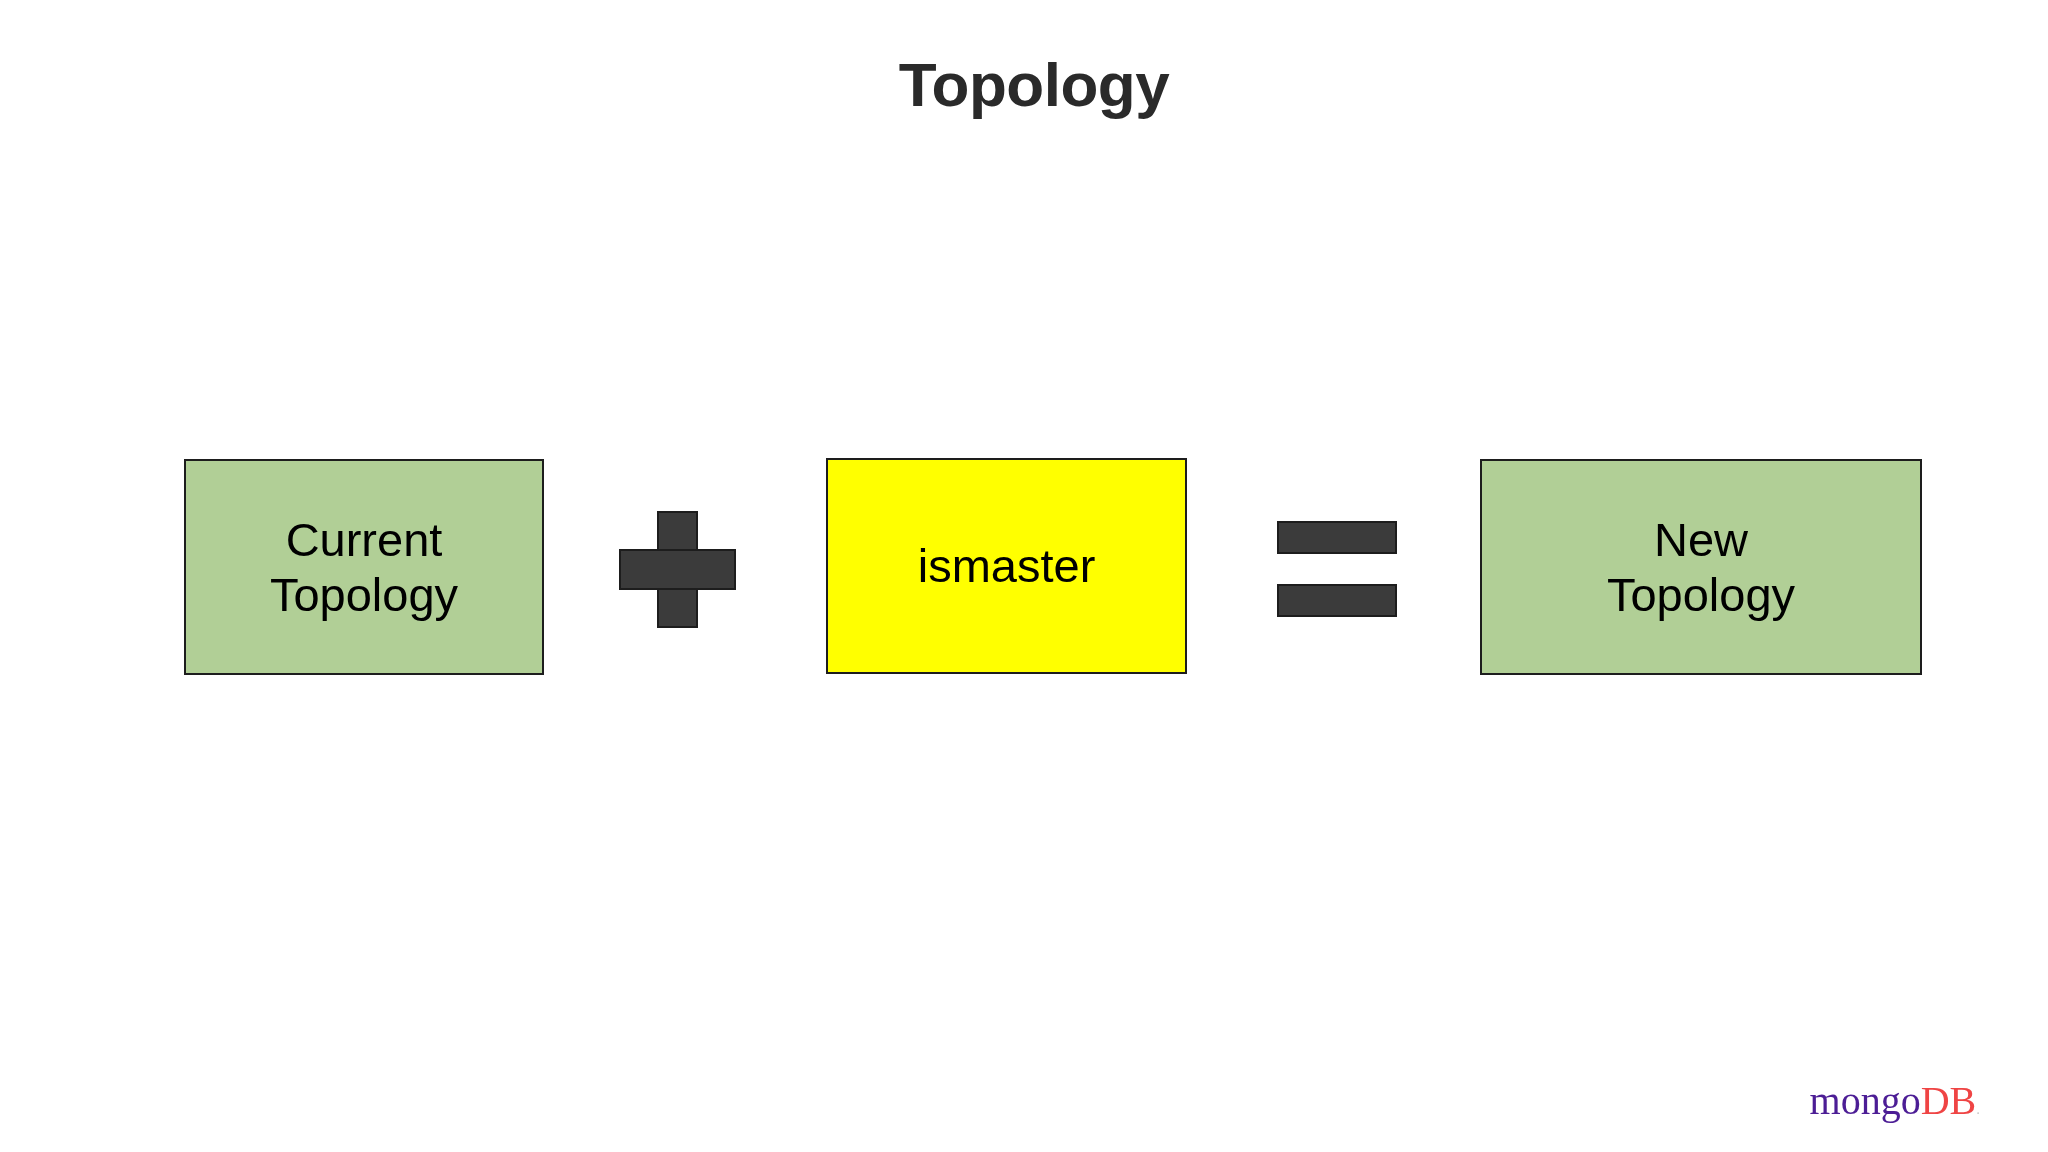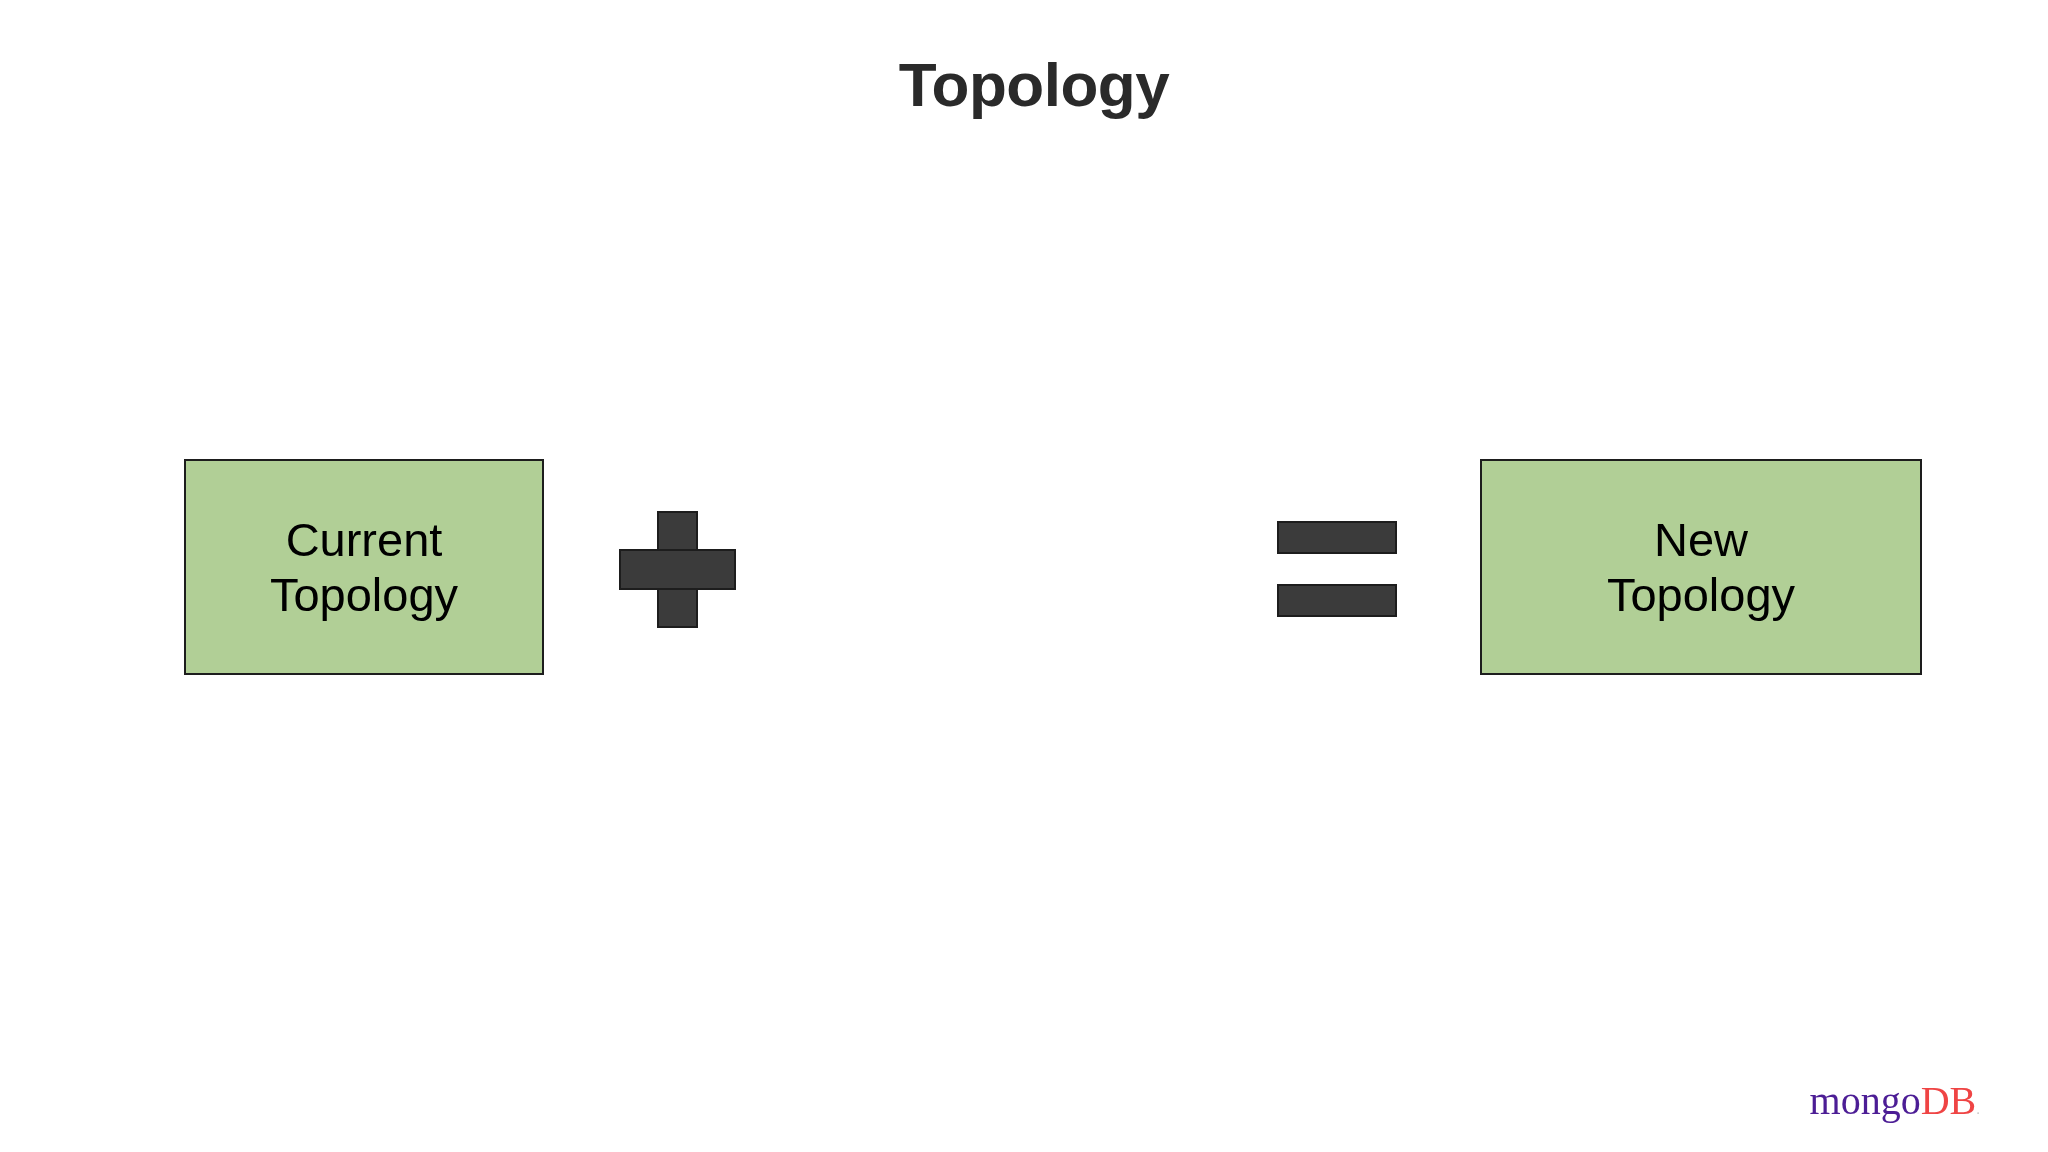--- a/index.html
+++ b/index.html
@@ -181,20 +181,23 @@
     <span class="box-label">Current
 Topology</span>
   </div>
 
   <div id="operator-plus">
     <span class="bar bar-v"></span>
     <span class="bar bar-h"></span>
     <span class="joint"></span>
   </div>
 
+  <div class="concept-box" id="box-ismaster">
+    <span class="box-label">ismaster</span>
+  </div>
 
   <div id="operator-equals">
     <span class="bar bar-top"></span>
     <span class="bar bar-bottom"></span>
   </div>
 
   <div class="concept-box" id="box-new-topology">
     <span class="box-label">New
 Topology</span>
   </div>

